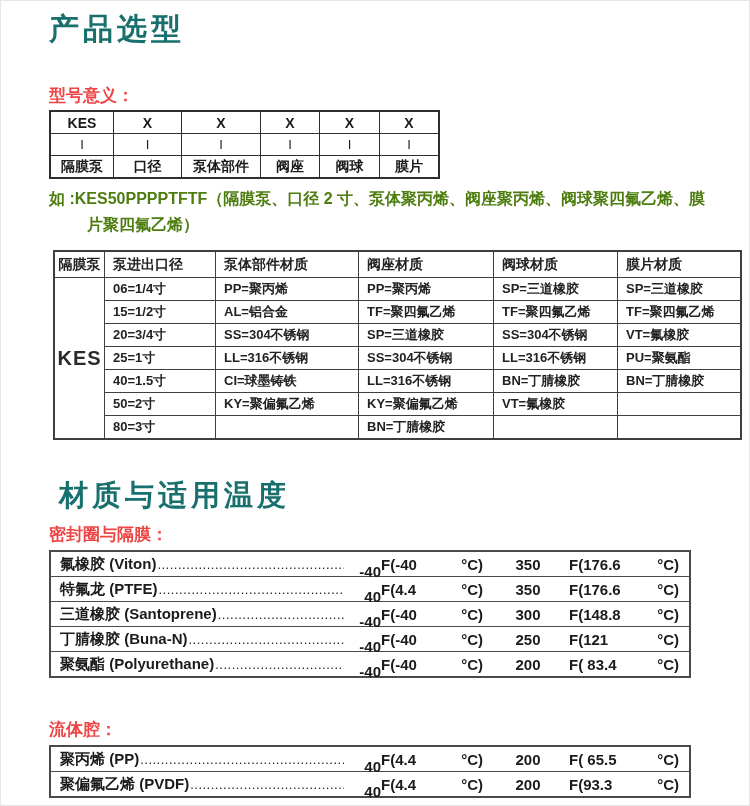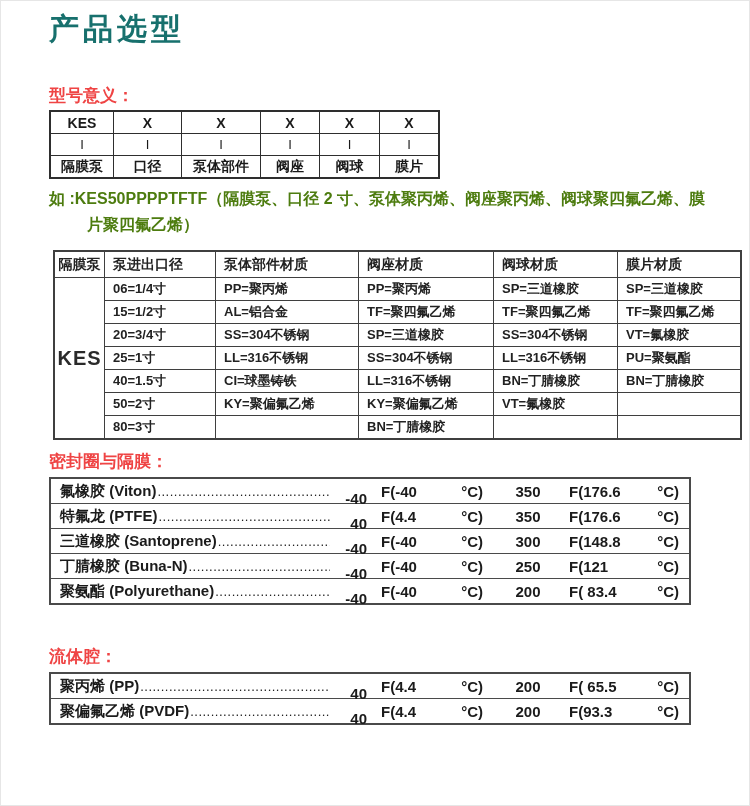--- a/index.html
+++ b/index.html
@@ -76,21 +76,21 @@
     font-size:15px;font-weight:700;color:#1b1b1b;
   }
   .trow:last-child{border-bottom:none;}
   .tname{white-space:nowrap;}
   .dots{
     flex:1;overflow:hidden;white-space:nowrap;
     font-weight:400;font-size:13px;color:#222;
     margin:0 1px;letter-spacing:0.5px;
   }
   .cminf{width:36px;text-align:right;white-space:nowrap;margin-top:15px;}
-  .cminp{width:102px;margin-left:14px;display:flex;justify-content:space-between;white-space:nowrap;}
+  .cminp{width:102px;margin-left:0;display:flex;justify-content:space-between;white-space:nowrap;}
   .cmaxf{width:62px;text-align:center;margin-left:14px;white-space:nowrap;}
   .cmaxp{width:110px;margin-left:10px;display:flex;justify-content:space-between;white-space:nowrap;}
 
   .gap-sm{margin-top:6px;}
   .fluid-label{margin-top:40px;}
 </style>
 </head>
 <body>
 
 <div class="page">
@@ -189,20 +189,21 @@
     <tr>
       <td>80=3寸</td>
       <td></td>
       <td>BN=丁腈橡胶</td>
       <td></td>
       <td></td>
     </tr>
   </tbody>
     </table>
 
+  <h1 class="title t2" style="color: rgb(23, 112, 109);">材质与适用温度</h1>
 
   <div class="small-label gap-sm" style="margin-top:10px;">密封圈与隔膜：</div>
 
   <div class="ttable">
     <div class="trow">
       <span class="tname">氟橡胶  (Viton)</span>
       <span class="dots">............................................................................................................................................................................................................................................................................................................</span>
       <span class="cminf">-40</span>
       <span class="cminp">
           <span>F(-40</span>

